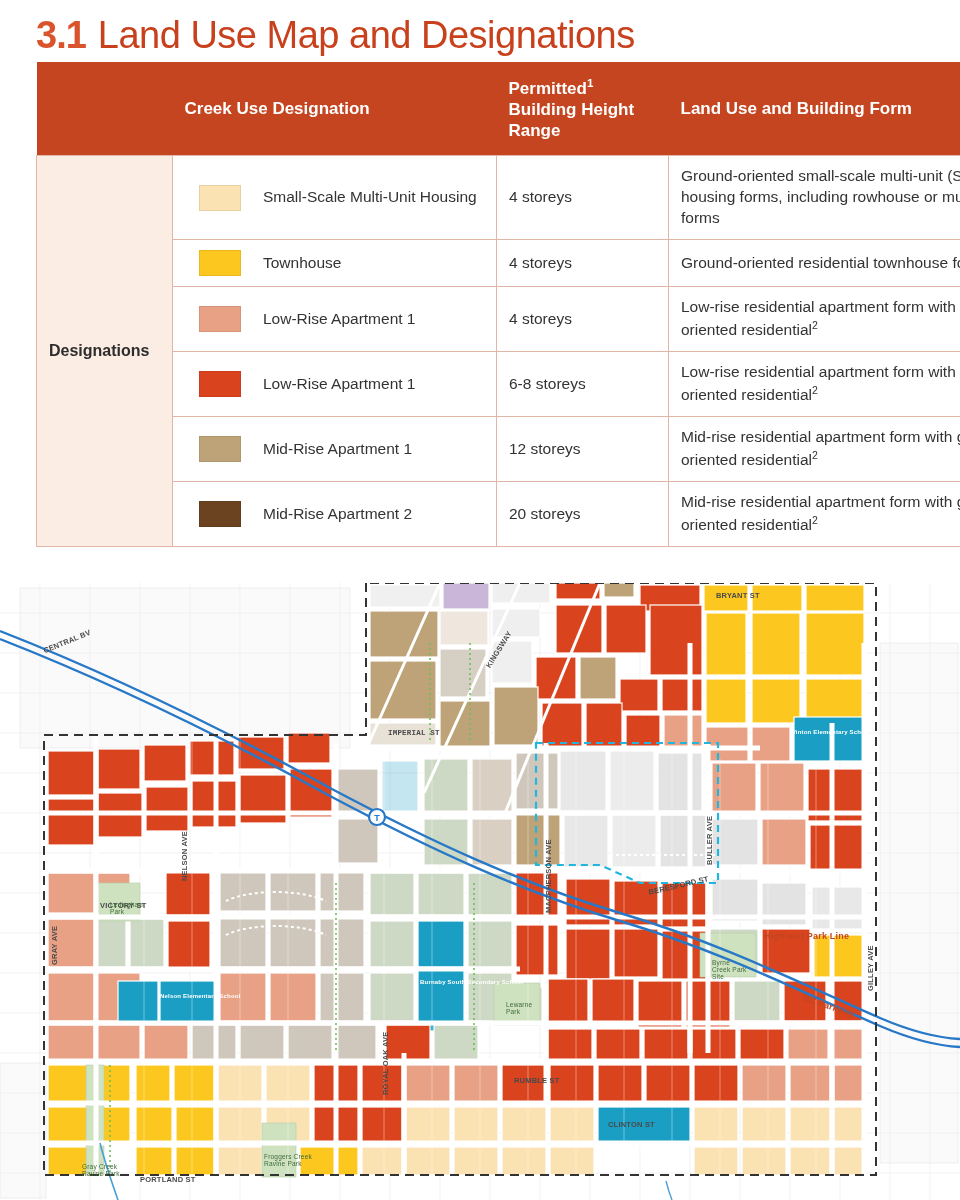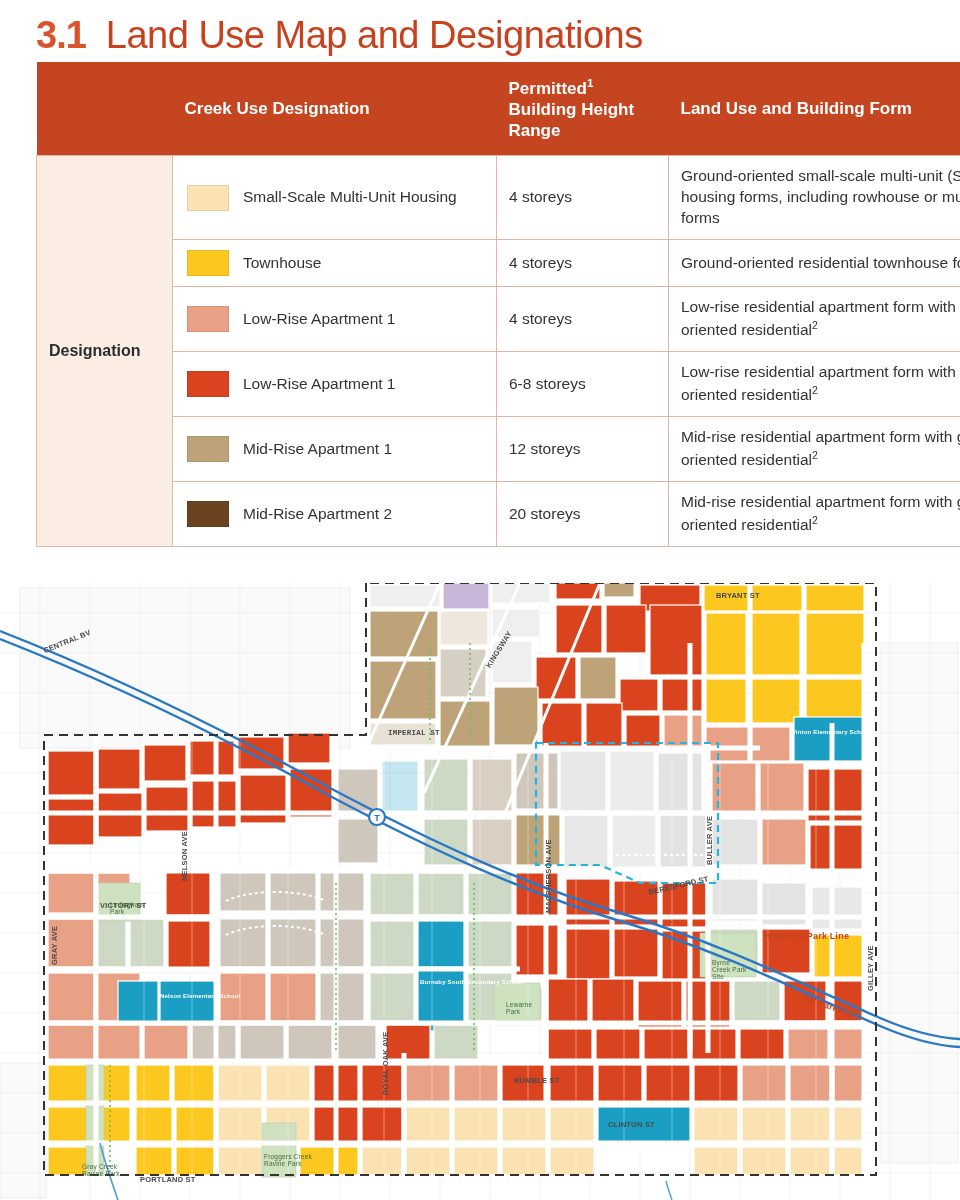--- a/index.html
+++ b/index.html
@@ -15,21 +15,21 @@
     font-family: "Liberation Sans", sans-serif;
   }
 
   
   .title-wrap {
     position: absolute;
     left: 36px;
     top: 14px;
     display: flex;
     align-items: baseline;
-    gap: 20px;
+    gap: 12px;
   }
   .title-num {
     font-size: 38px;
     font-weight: bold;
     color: #d9532c;
     letter-spacing: -1px;
   }
   .title-text {
     font-size: 38px;
     font-weight: normal;
@@ -82,22 +82,22 @@
     text-align: left;
     vertical-align: middle;
     border-right: 1px solid #e0b6a6;
   }
   td.desig {
     padding-left: 0;
   }
   .desig-inner {
     display: flex;
     align-items: center;
-    gap: 14px;
-    padding-left: 14px;
+    gap: 22px;
+    padding-left: 26px;
   }
   .swatch {
     width: 40px;
     height: 24px;
     flex: 0 0 auto;
     border: 1px solid rgba(0,0,0,0.08);
   }
   .desig-label { font-size: 15.5px; color: #333; }
   sup { font-size: 0.68em; vertical-align: super; }
 
@@ -143,21 +143,21 @@
     <thead>
       <tr>
         <th class="h-cat"></th>
         <th class="h-desig">Creek Use Designation</th>
         <th class="h-height">Permitted<sup>1</sup> Building Height Range</th>
         <th class="h-form">Land Use and Building Form</th>
       </tr>
     </thead>
     <tbody>
       <tr>
-        <td class="cat" rowspan="6">Designation</td>
+        <td class="cat" rowspan="6">Designations</td>
         <td class="desig">
           <div class="desig-inner">
             <span class="swatch" style="background:#fbe2b2"></span>
             <span class="desig-label">Small-Scale Multi-Unit Housing</span>
           </div>
         </td>
         <td>4 storeys</td>
         <td>Ground-oriented small-scale multi-unit (SSMU) housing forms, including rowhouse or multiplex forms</td>
       </tr>
       <tr>

